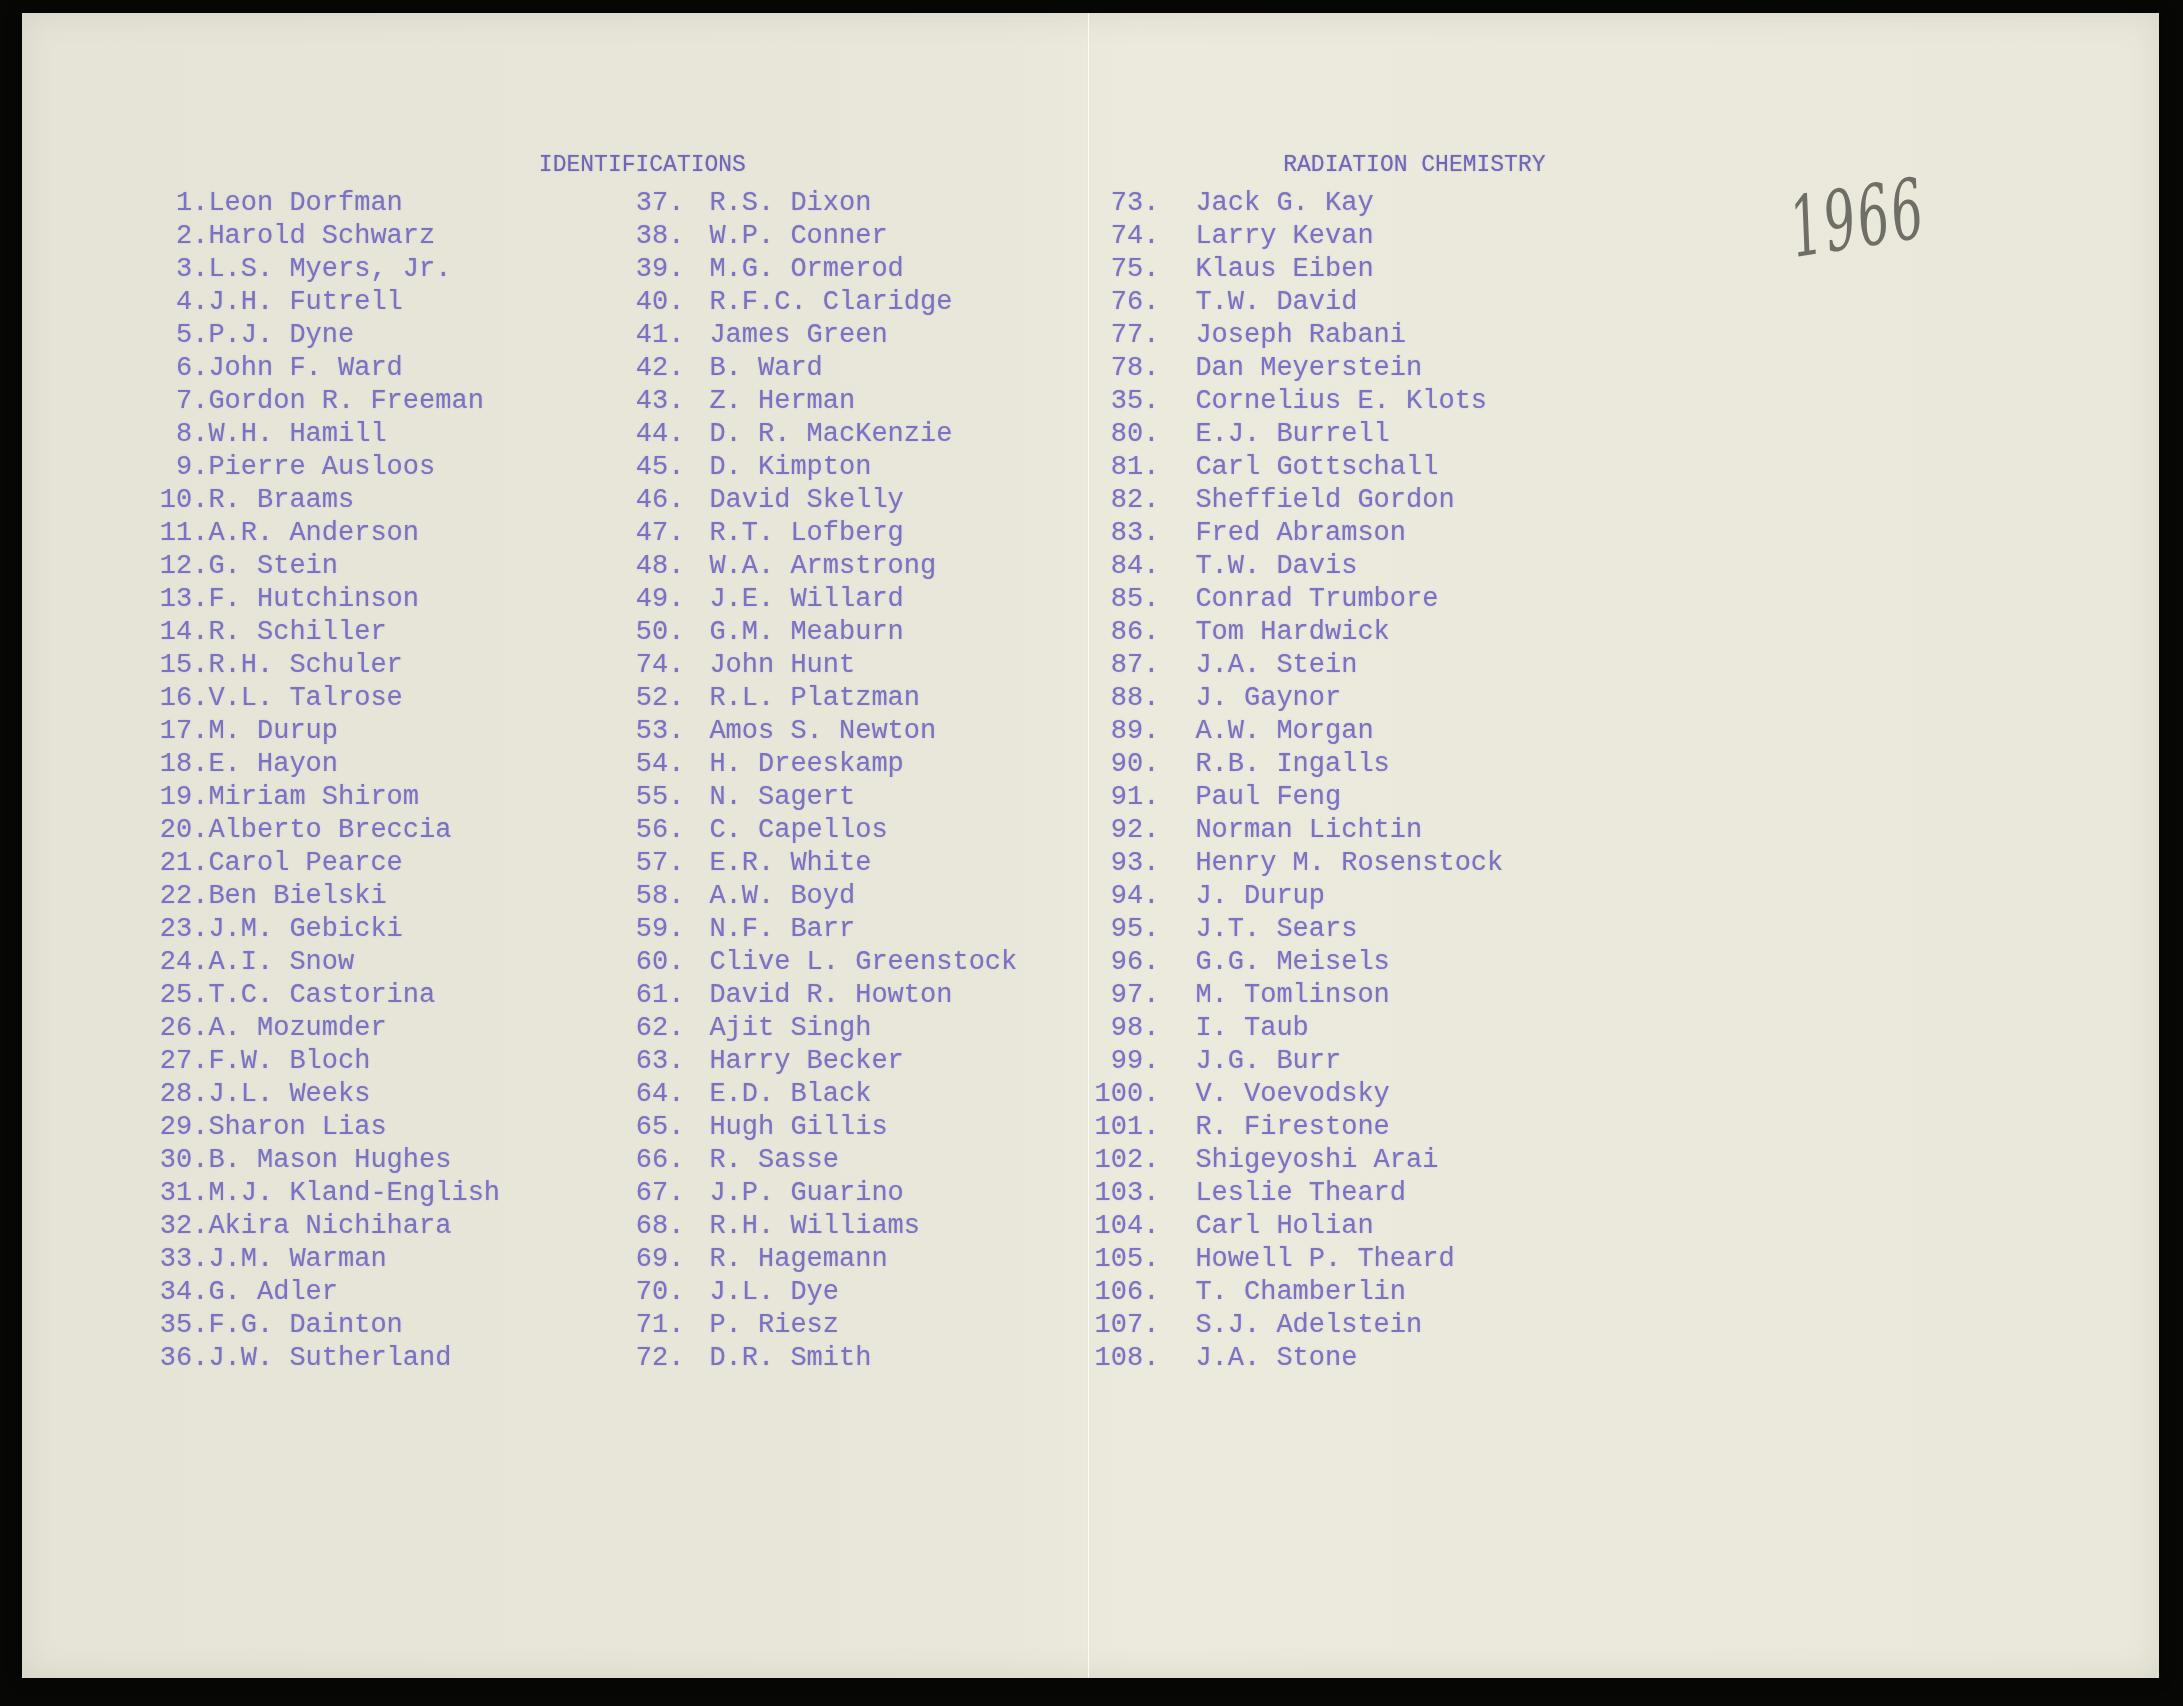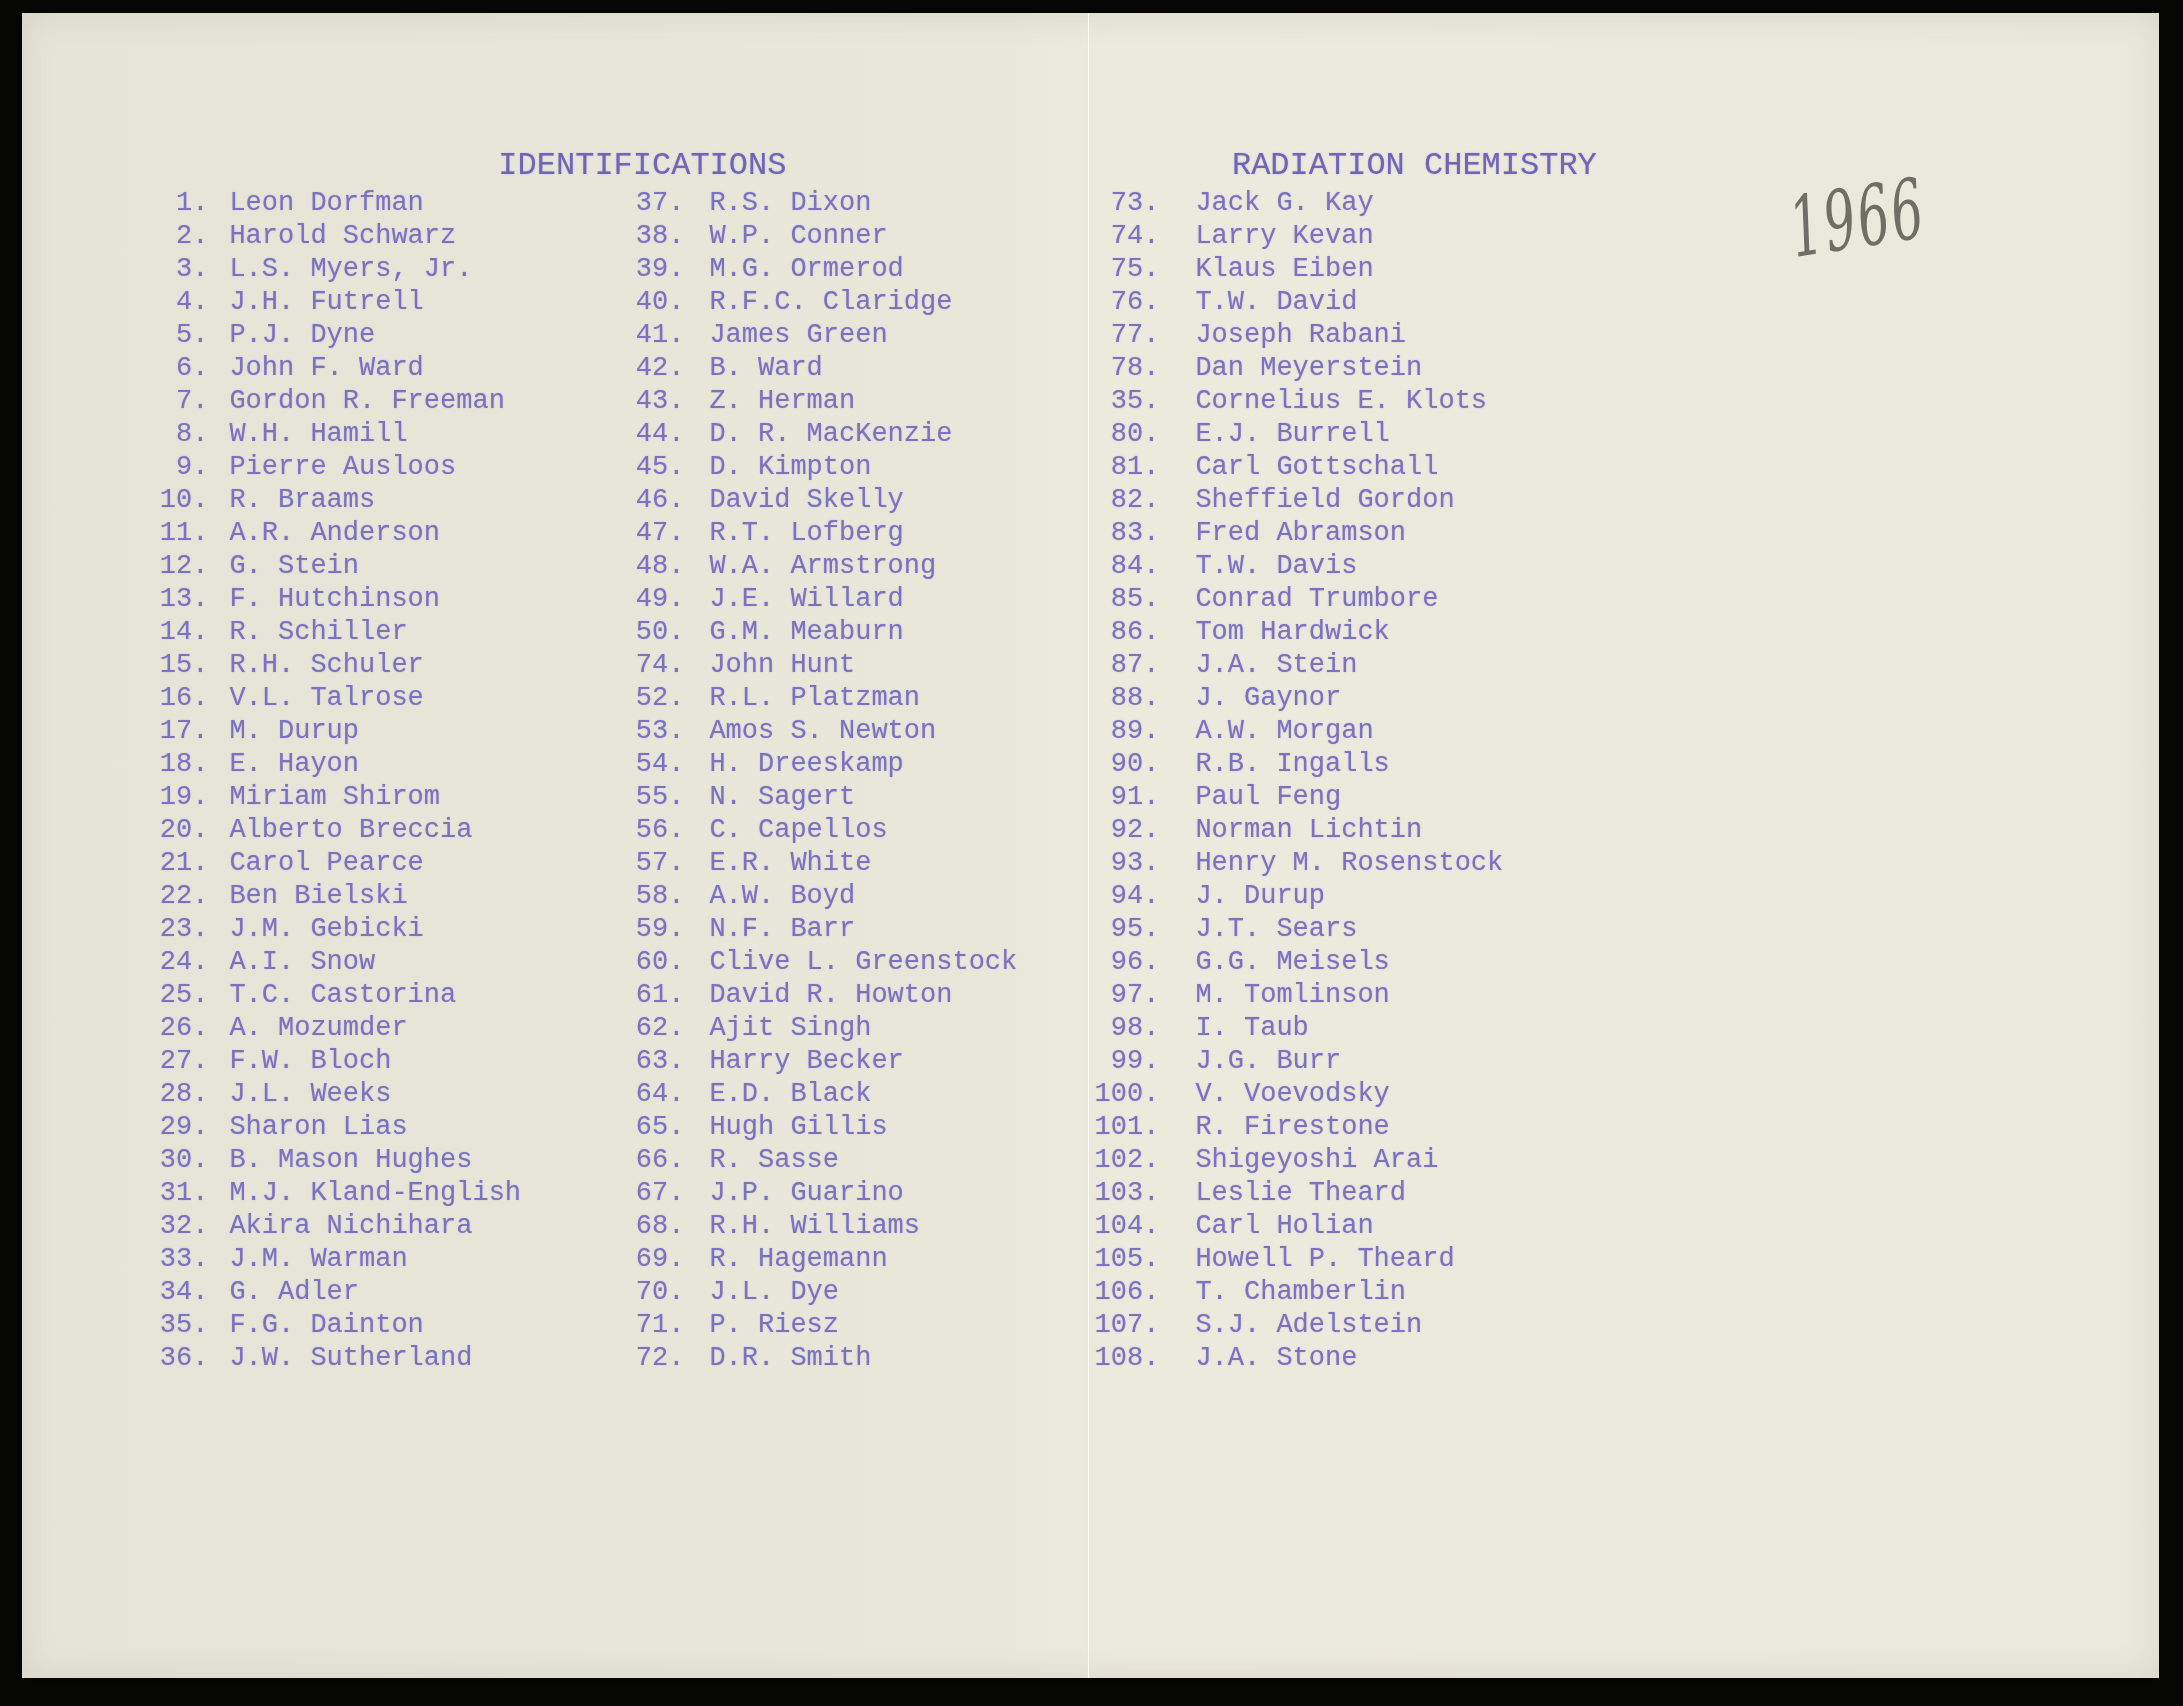--- a/index.html
+++ b/index.html
@@ -19,37 +19,37 @@
   }
   .fold{
     position:absolute;
     left:1065px;top:0;bottom:0;width:2.8px;
     background:linear-gradient(90deg, rgba(110,110,88,0.13) 0%, rgba(255,255,249,0.95) 45%, rgba(253,253,245,0.65) 62%, rgba(110,110,88,0.10) 100%);
   }
   .hdr{
     position:absolute;
     top:136px;
     transform:translateX(-50%);
-    font-size:32px;
+    font-size:23px;
     line-height:33px;
     color:#6f66b8;
     text-shadow:0 0 1.4px rgba(111,102,184,0.5);
     white-space:nowrap;
   }
   .col{
     position:absolute;
     top:174px;
     color:#7b72c1;
     text-shadow:0 0 1.4px rgba(123,114,193,0.45);
     font-size:27px;
     line-height:33px;
   }
   .row{display:flex;height:33px;white-space:pre;}
   .num{display:inline-block;width:68px;text-align:right;}
-  #col1 .name{margin-left:21px;text-align:center;}
+  #col1 .name{text-align:center;}
   #col2 .name{margin-left:25px;}
   #col3 .name{margin-left:36px;}
   .year{
     position:absolute;
     left:1761px;top:168px;
     font-family:"DejaVu Serif", serif;
     font-style:italic;
     font-size:83px;
     letter-spacing:3.7px;
     color:#5e5e57;

